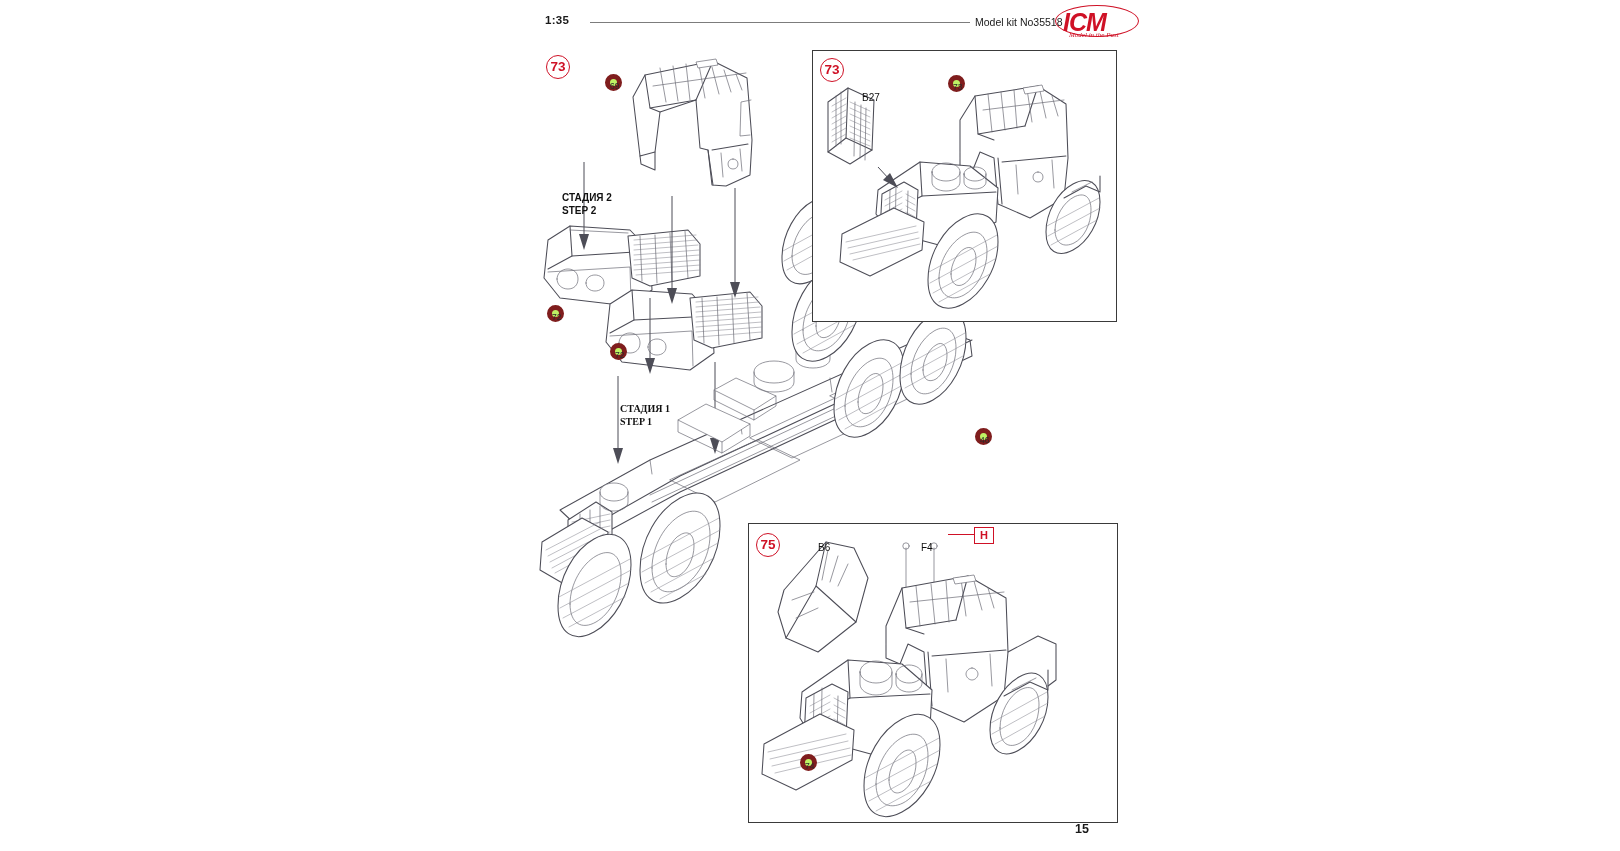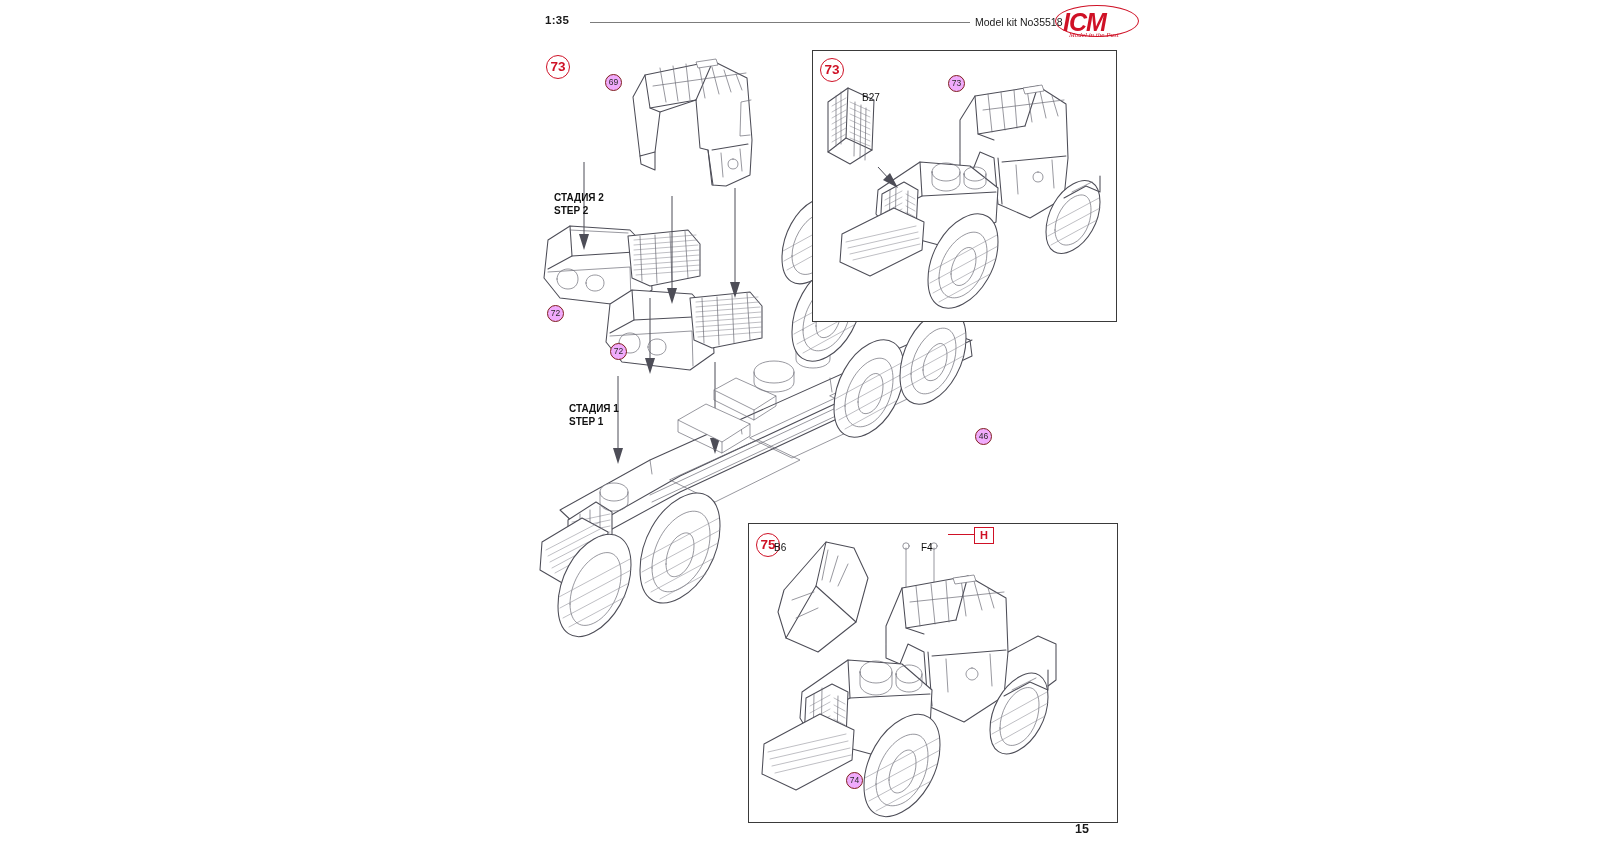--- a/index.html
+++ b/index.html
@@ -131,57 +131,58 @@
   }
   #step-73-main { left: 546px; top: 55px; }
   #step-73-panel { left: 820px; top: 58px; }
   #step-75-panel { left: 756px; top: 533px; }
 
   
   .part-circle {
     position: absolute;
     width: 17px;
     height: 17px;
-    border: 1px solid #7f1d1d;
+    border: 5px solid #7f1d1d;
     border-radius: 50%;
     color: #2a2a2a;
     font-size: 8.5px;
     text-align: center;
     line-height: 15.5px;
-    background: #f0abfc;
+    background: #bef264;
     box-sizing: border-box;
   }
   #part-69 { left: 605px; top: 74px; }
   #part-72a { left: 547px; top: 305px; }
   #part-72b { left: 610px; top: 343px; }
   #part-53 { left: 975px; top: 428px; }
   #part-73p { left: 948px; top: 75px; }
-  #part-74 { left: 846px; top: 754px; margin-top: 18px; }
+  #part-74 { left: 800px; top: 754px; }
 
   
   .step-label {
     position: absolute;
     font-size: 10px;
     font-weight: bold;
     line-height: 12.5px;
     color: #111111;
     white-space: pre;
+    margin-left: 8px;
   }
   #label-step2 { left: 554px; top: 192px; }
-  #label-step1 { left: 569px; top: 403px; }
+  #label-step1 { left: 612px; top: 403px; font-family: Liberation Serif, serif; }
 
   
   .part-label {
     position: absolute;
     font-size: 10px;
     font-weight: normal;
     color: #111111;
   }
   #label-b27 { left: 862px; top: 92px; }
-  #label-b6 { left: 774px; top: 542px; }
+  #label-b6 { left: 818px; top: 542px; }
   #label-f4 { left: 921px; top: 542px; }
 
   .letter-box {
     position: absolute;
     border: 1.4px solid #cf1126;
     color: #cf1126;
     font-size: 11px;
     font-weight: bold;
     padding: 1px 5px 2px 5px;
     background: #ffffff;

